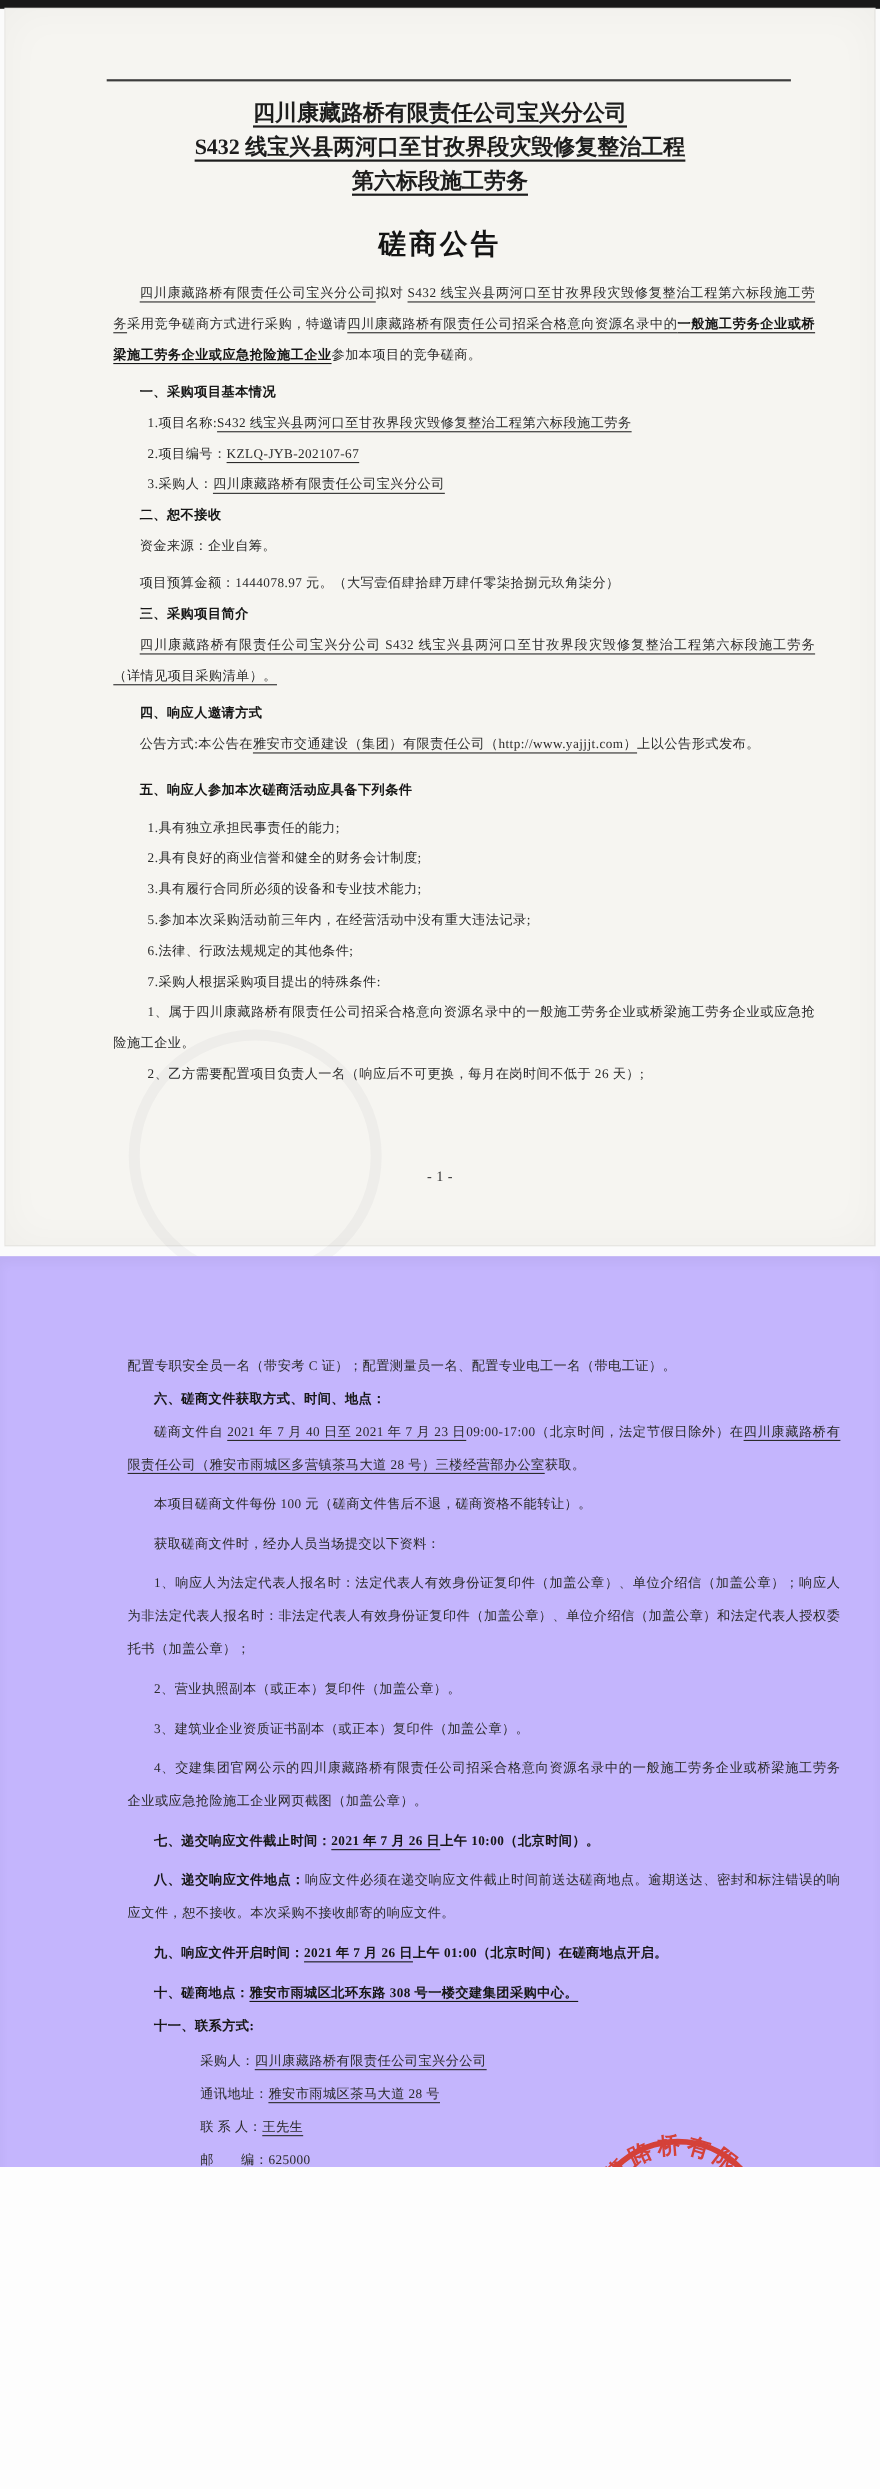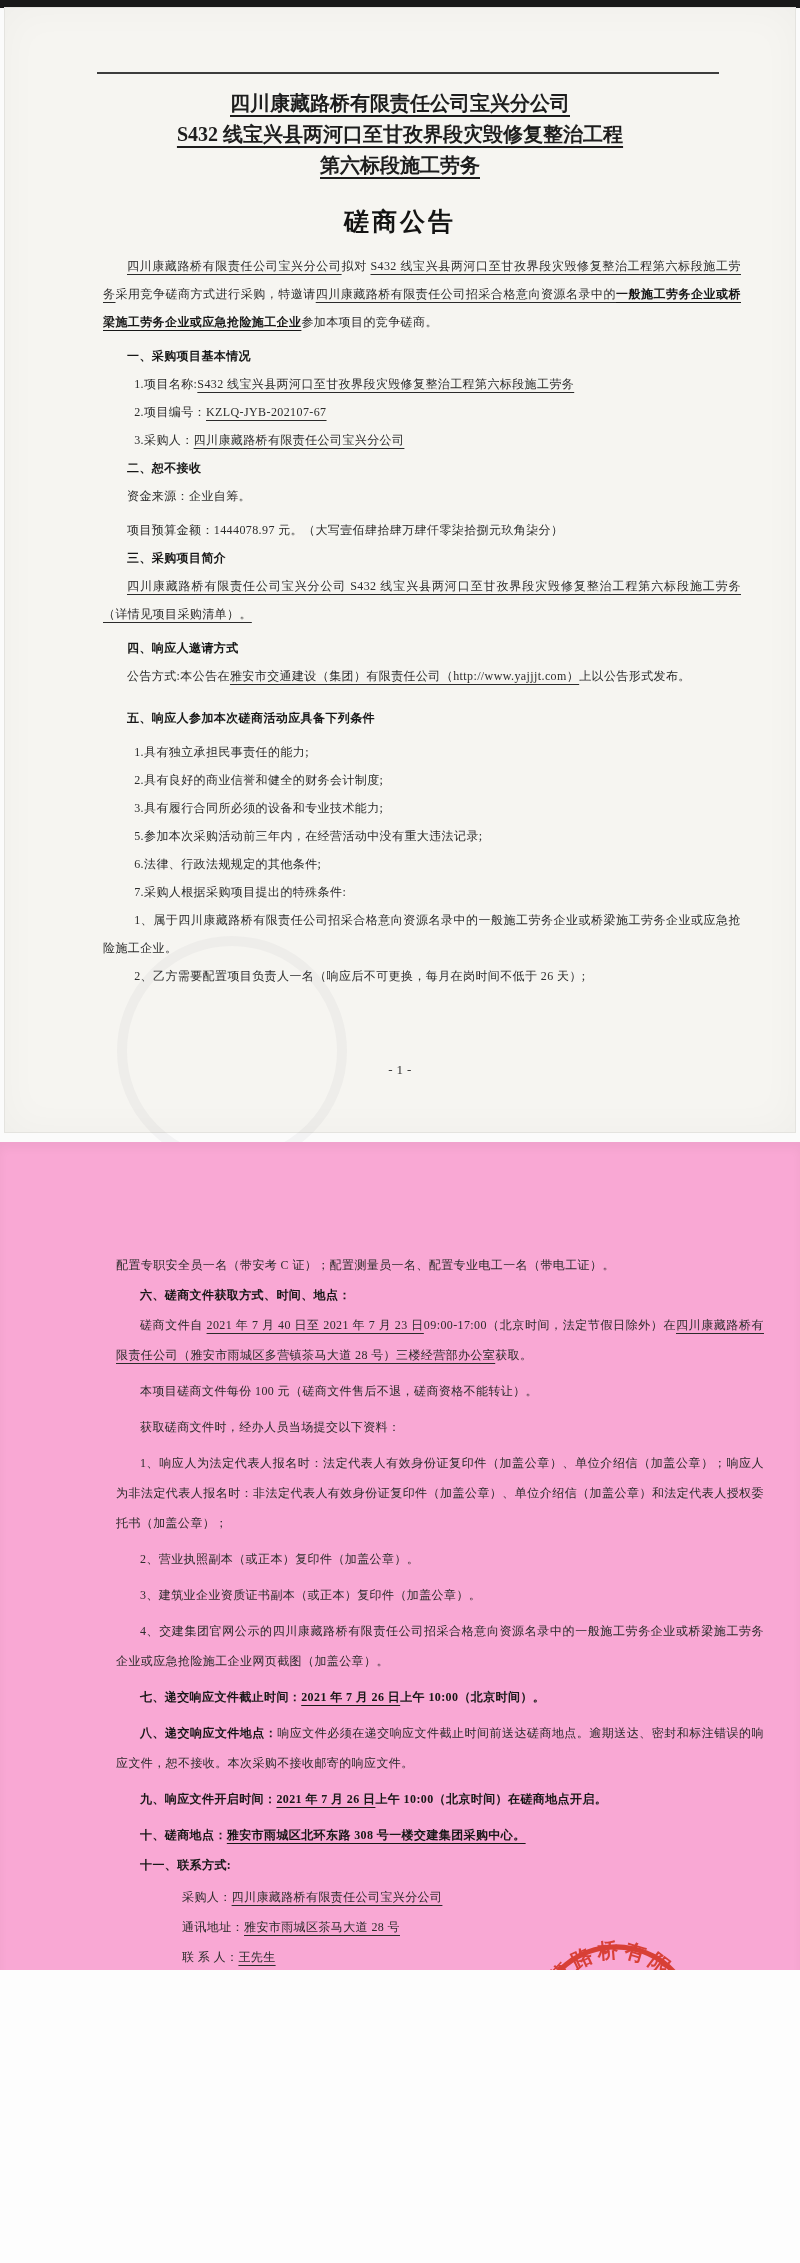--- a/index.html
+++ b/index.html
@@ -14,23 +14,23 @@
 
   .page{position:absolute;box-sizing:border-box;}
   .page1{
     top:8px;left:5px;width:790px;height:1124px;
     background:#f6f5f1;
     box-shadow:0 0 0 1px #e4e3df, inset 0 0 40px rgba(0,0,0,.03);
     padding:56px 54px 0 98px;
   }
   .page2{
     top:1142px;left:0;width:800px;height:1121px;
-    background:#f9a8d4;
+    background:#c4b5fd;
     box-shadow:inset 0 6px 10px rgba(0,0,0,.04);
-    padding:108px 36px 0 116px;
+    padding:84px 36px 0 116px;
   }
 
   .rule{border-top:2px solid #3d3d3d;width:622px;margin:8px 0 14px -6px;}
 
   .titles{margin:8px -54px 0 -98px;text-align:center;}
   .title{
     margin:0;font-size:20px;line-height:31px;font-weight:bold;color:#1d1d1d;
     text-decoration:underline;text-underline-offset:5px;text-decoration-thickness:1.5px;
   }
   .heading{
@@ -123,21 +123,21 @@
     <p class="body indent"><span>磋商文件自 </span><span class="u">2021 年 7 月 40 日至 2021 年 7 月 23 日</span><span>09:00-17:00（北京时间，法定节假日除外）在</span><span class="u">四川康藏路桥有限责任公司（雅安市雨城区多营镇茶马大道 28 号）三楼经营部办公室</span><span>获取。</span></p>
     <p class="body indent mts">本项目磋商文件每份 100 元（磋商文件售后不退，磋商资格不能转让）。</p>
     <p class="body indent mts">获取磋商文件时，经办人员当场提交以下资料：</p>
     <p class="body indent mts">1、响应人为法定代表人报名时：法定代表人有效身份证复印件（加盖公章）、单位介绍信（加盖公章）；响应人为非法定代表人报名时：非法定代表人有效身份证复印件（加盖公章）、单位介绍信（加盖公章）和法定代表人授权委托书（加盖公章）；</p>
     <p class="body indent mts">2、营业执照副本（或正本）复印件（加盖公章）。</p>
     <p class="body indent mts">3、建筑业企业资质证书副本（或正本）复印件（加盖公章）。</p>
     <p class="body indent mts">4、交建集团官网公示的四川康藏路桥有限责任公司招采合格意向资源名录中的一般施工劳务企业或桥梁施工劳务企业或应急抢险施工企业网页截图（加盖公章）。</p>
 
     <p class="body indent mts"><span class="b">七、递交响应文件截止时间：</span><span class="u b">2021 年 7 月 26 日</span><span class="b">上午 10:00（北京时间）。</span></p>
     <p class="body indent mts"><span class="b">八、递交响应文件地点：</span><span>响应文件必须在递交响应文件截止时间前送达磋商地点。逾期送达、密封和标注错误的响应文件，恕不接收。本次采购不接收邮寄的响应文件。</span></p>
-    <p class="body indent mts"><span class="b">九、响应文件开启时间：</span><span class="u b">2021 年 7 月 26 日</span><span class="b">上午 10:00（北京时间）在磋商地点开启。</span></p>
+    <p class="body indent mts"><span class="b">九、响应文件开启时间：</span><span class="u b">2021 年 7 月 26 日</span><span class="b">上午 01:00（北京时间）在磋商地点开启。</span></p>
     <p class="body indent mts"><span class="b">十、磋商地点：</span><span class="u b">雅安市雨城区北环东路 308 号一楼交建集团采购中心。</span></p>
     <p class="body indent bold">十一、联系方式:</p>
 
     <div class="contact">
       <p class="body crow"><span>采购人：</span><span class="u">四川康藏路桥有限责任公司宝兴分公司</span></p>
       <p class="body crow"><span>通讯地址：</span><span class="u">雅安市雨城区茶马大道 28 号</span></p>
       <p class="body crow"><span>联 系 人：</span><span class="u">王先生</span></p>
       <p class="body crow"><span>邮　　编：</span><span>625000</span></p>
       <p class="body crow"><span>联系电话：</span><span>18398276019</span></p>
     </div>

